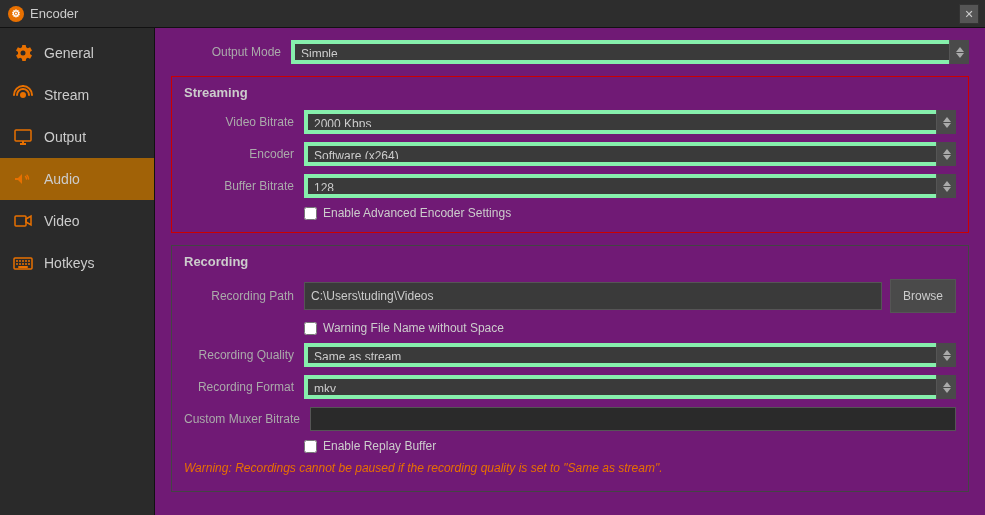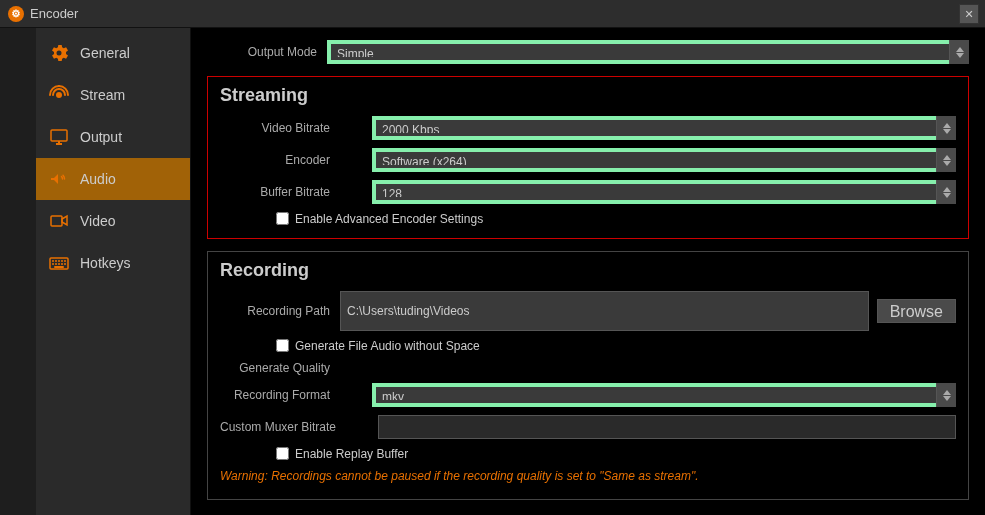--- a/index.html
+++ b/index.html
@@ -53,21 +53,20 @@
       justify-content: center;
       font-size: 11px;
       color: #ccc;
       cursor: pointer;
     }
 
     
     .main-layout {
       display: flex;
       height: calc(515px - 28px);
-      padding-left: 36px;
     }
 
     
     .sidebar {
       width: 155px;
       background: #2a2a2a;
       border-right: 1px solid #111;
       display: flex;
       flex-direction: column;
       padding-top: 4px;
@@ -90,21 +89,21 @@
       display: flex;
       align-items: center;
       justify-content: center;
       color: #e87000;
       font-size: 18px;
     }
 
     
     .content-area {
       flex: 1;
-      background: #000000;
+      background: #701a75;
       padding: 12px 16px;
       overflow-y: auto;
     }
 
     
     .output-mode-row {
       display: flex;
       align-items: center;
       margin-bottom: 12px;
     }
@@ -161,47 +160,46 @@
       border-top: 5px solid #aaa;
     }
 
     
     .section {
       border: 1px solid #444;
       margin-bottom: 12px;
       padding: 8px 12px 12px 12px;
     }
     .section-title {
-      font-size: 18px;
+      font-size: 13px;
       font-weight: bold;
       color: #cccccc;
       margin-bottom: 10px;
     }
 
     
     .streaming-section {
       border: 1px solid #cc0000;
     }
 
     
     .form-row {
       display: flex;
       align-items: center;
       margin-bottom: 8px;
-      gap: 32px;
     }
     .form-row:last-child {
       margin-bottom: 0;
     }
 
     
     .checkbox-row {
       display: flex;
-      align-items: flex-start;
-      margin-left: 56px;
+      align-items: center;
+      margin-left: 120px;
       margin-bottom: 0;
     }
     .checkbox-row input[type="checkbox"] {
       margin-right: 6px;
       cursor: pointer;
     }
     .checkbox-label {
       font-size: 12px;
       color: #cccccc;
     }
@@ -212,31 +210,31 @@
       align-items: center;
       margin-bottom: 8px;
     }
     .path-input {
       flex: 1;
       background: #3a3a3a;
       border: 1px solid #555;
       color: #cccccc;
       font-size: 12px;
       padding: 3px 6px;
-      height: 40px;
+      height: 28px;
       outline: none;
     }
     .browse-btn {
       margin-left: 8px;
       background: #4a4a4a;
       border: 1px solid #555;
       color: #cccccc;
-      font-size: 16px;
+      font-size: 12px;
       padding: 3px 12px;
-      height: 24px;
+      height: 34px;
       cursor: pointer;
     }
 
     
     .warning-text {
       color: #e87000;
       font-size: 12px;
       font-style: italic;
       margin-top: 4px;
       padding: 4px 0;
@@ -420,25 +418,36 @@
       <div class="section-title">Recording</div>
 
       <div class="path-row">
         <span class="field-label">Recording Path</span>
         <input type="text" class="path-input" value="C:\Users\tuding\Videos" style="">
         <button class="browse-btn">Browse</button>
       </div>
 
       <div class="checkbox-row" style="margin-bottom:8px;">
         <input type="checkbox" id="genFilename" style="">
-        <label class="checkbox-label" for="genFilename">Generate File Audio without Space</label>
-      </div>
-
-      <div class="form-row">
-        <span class="field-label">Generate Quality</span>
+        <label class="checkbox-label" for="genFilename">Warning File Name without Space</label>
+      </div>
+
+      <div class="form-row">
+        <span class="field-label">Recording Quality</span>
+        <div class="select-wrapper">
+          <select>
+            <option>Same as stream</option>
+            <option>High Quality</option>
+            <option>Lossless</option>
+          </select>
+          <div class="select-arrow">
+            <div class="arrow-up"></div>
+            <div class="arrow-down"></div>
+          </div>
+        </div>
       </div>
 
       <div class="form-row">
         <span class="field-label">Recording Format</span>
         <div class="select-wrapper">
           <select>
             <option>mkv</option>
             <option>mp4</option>
             <option>flv</option>
             <option>ts</option>

